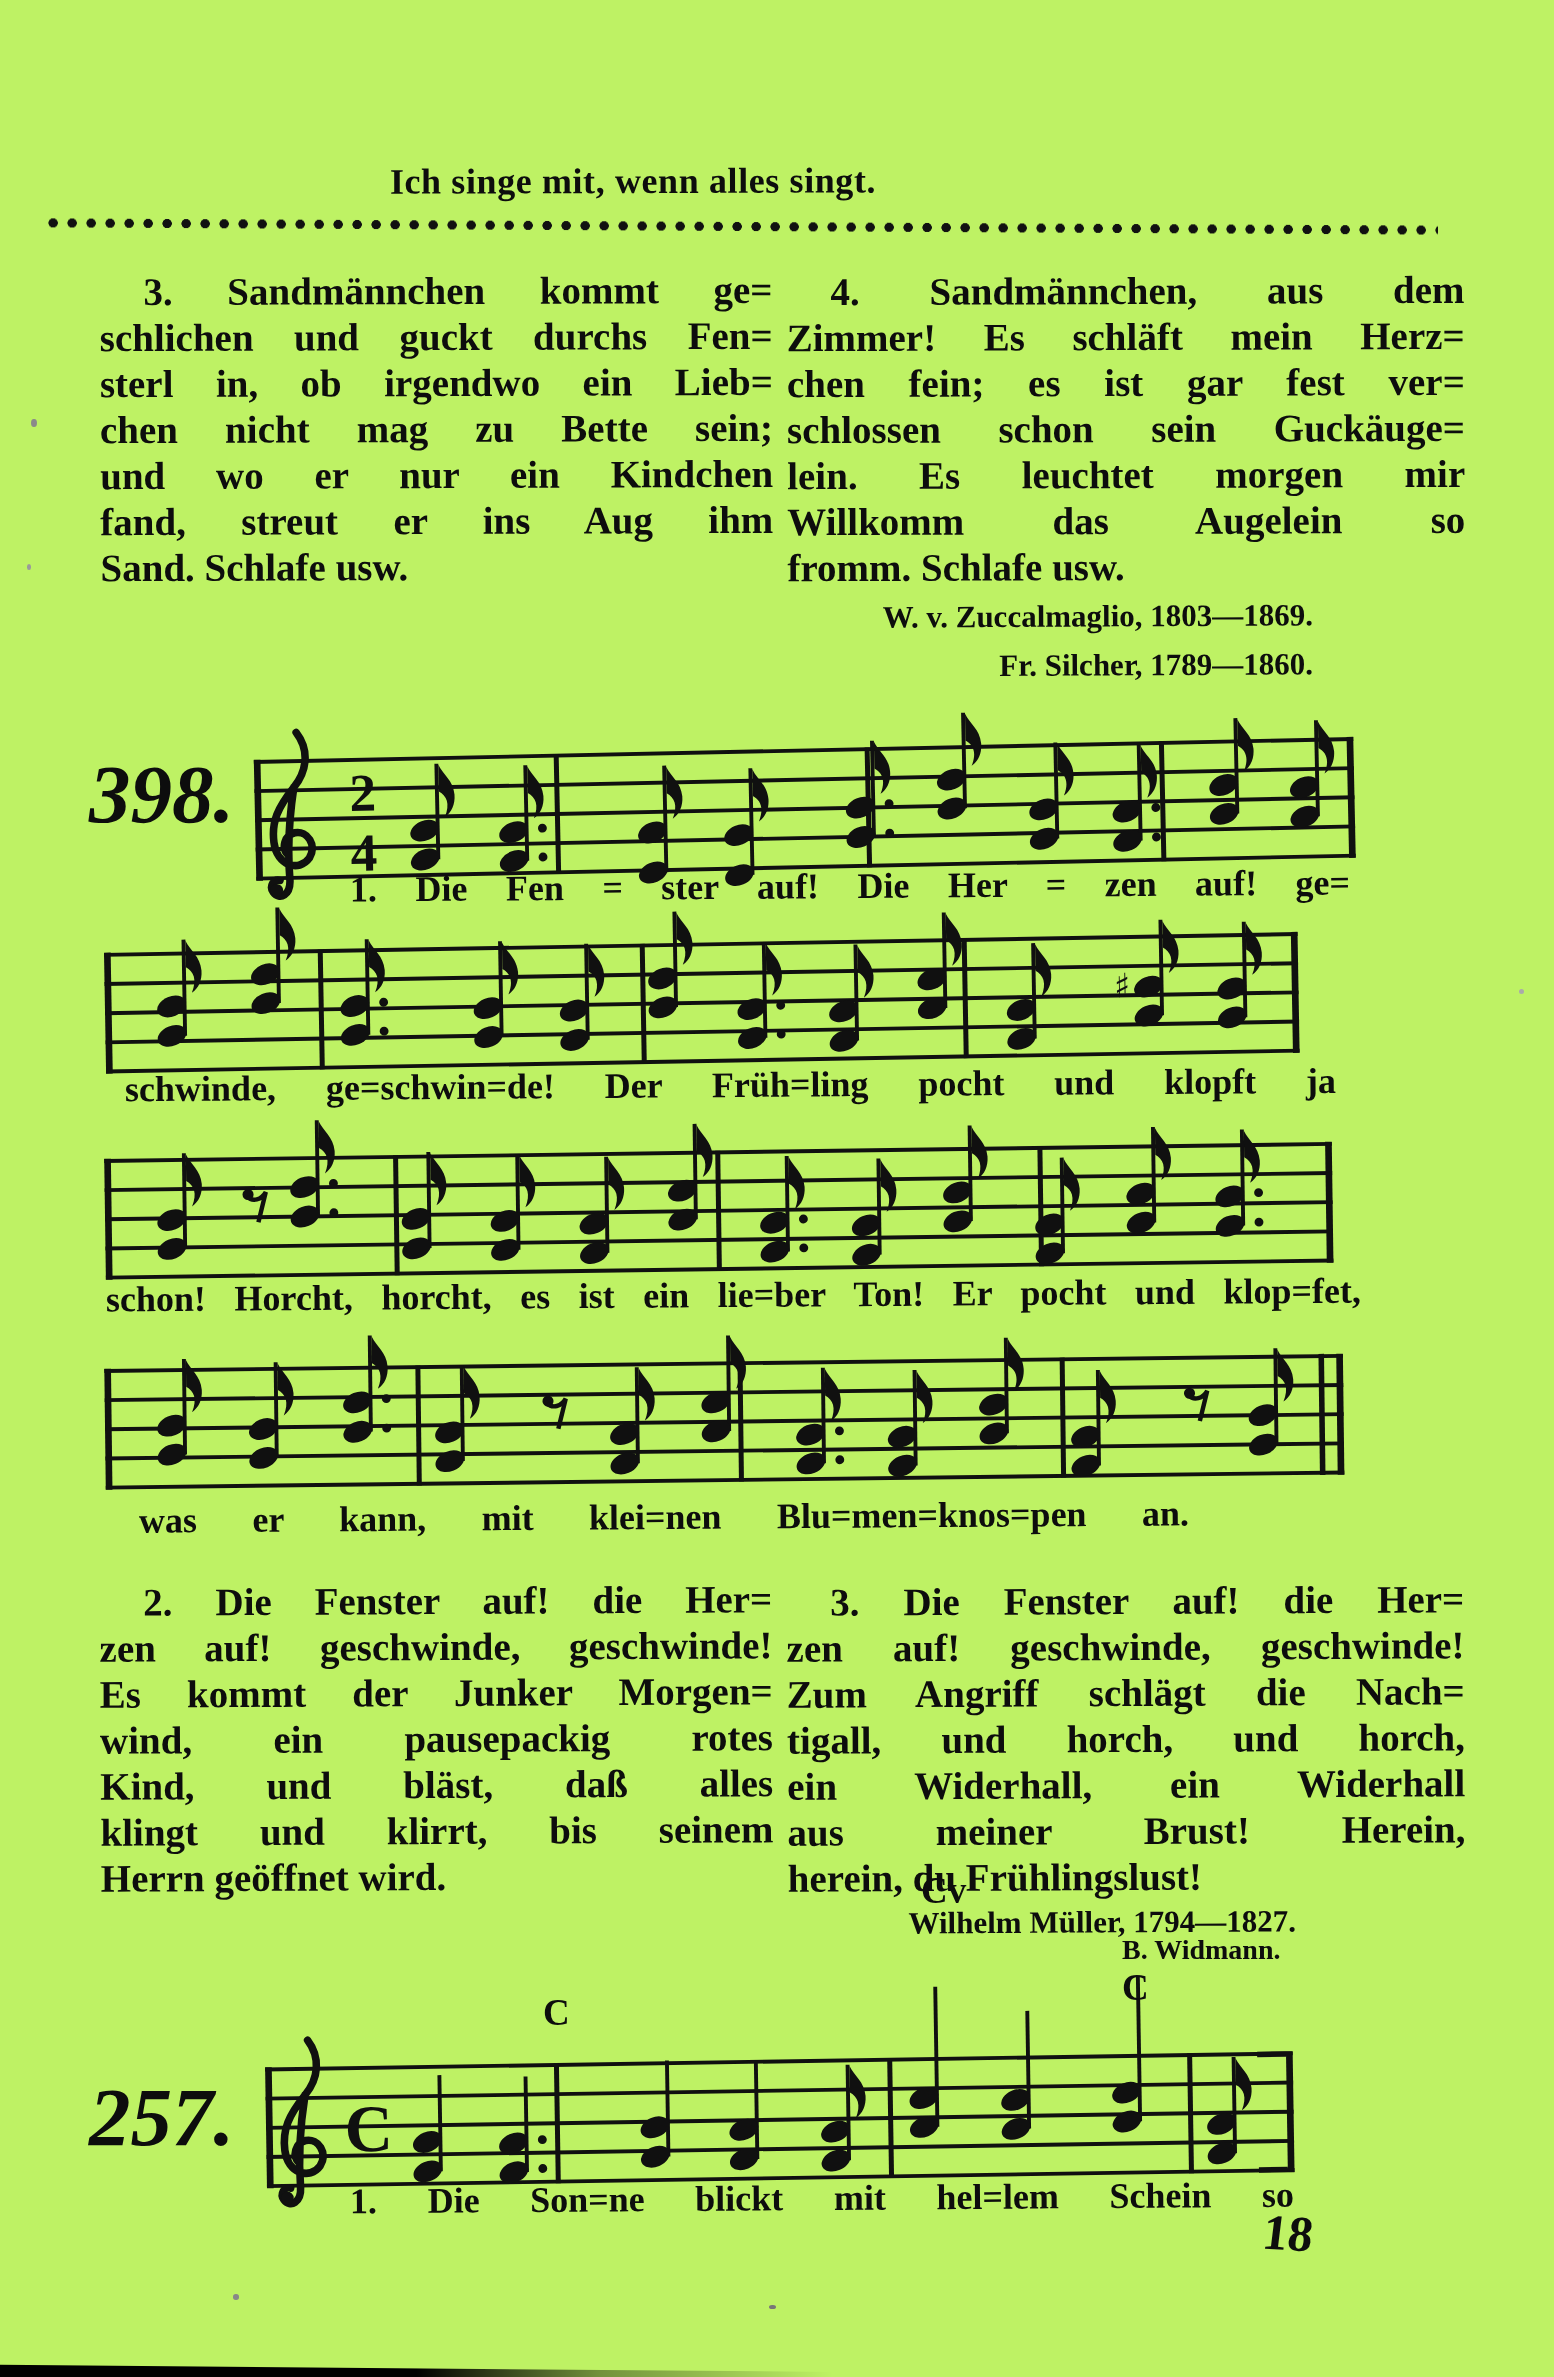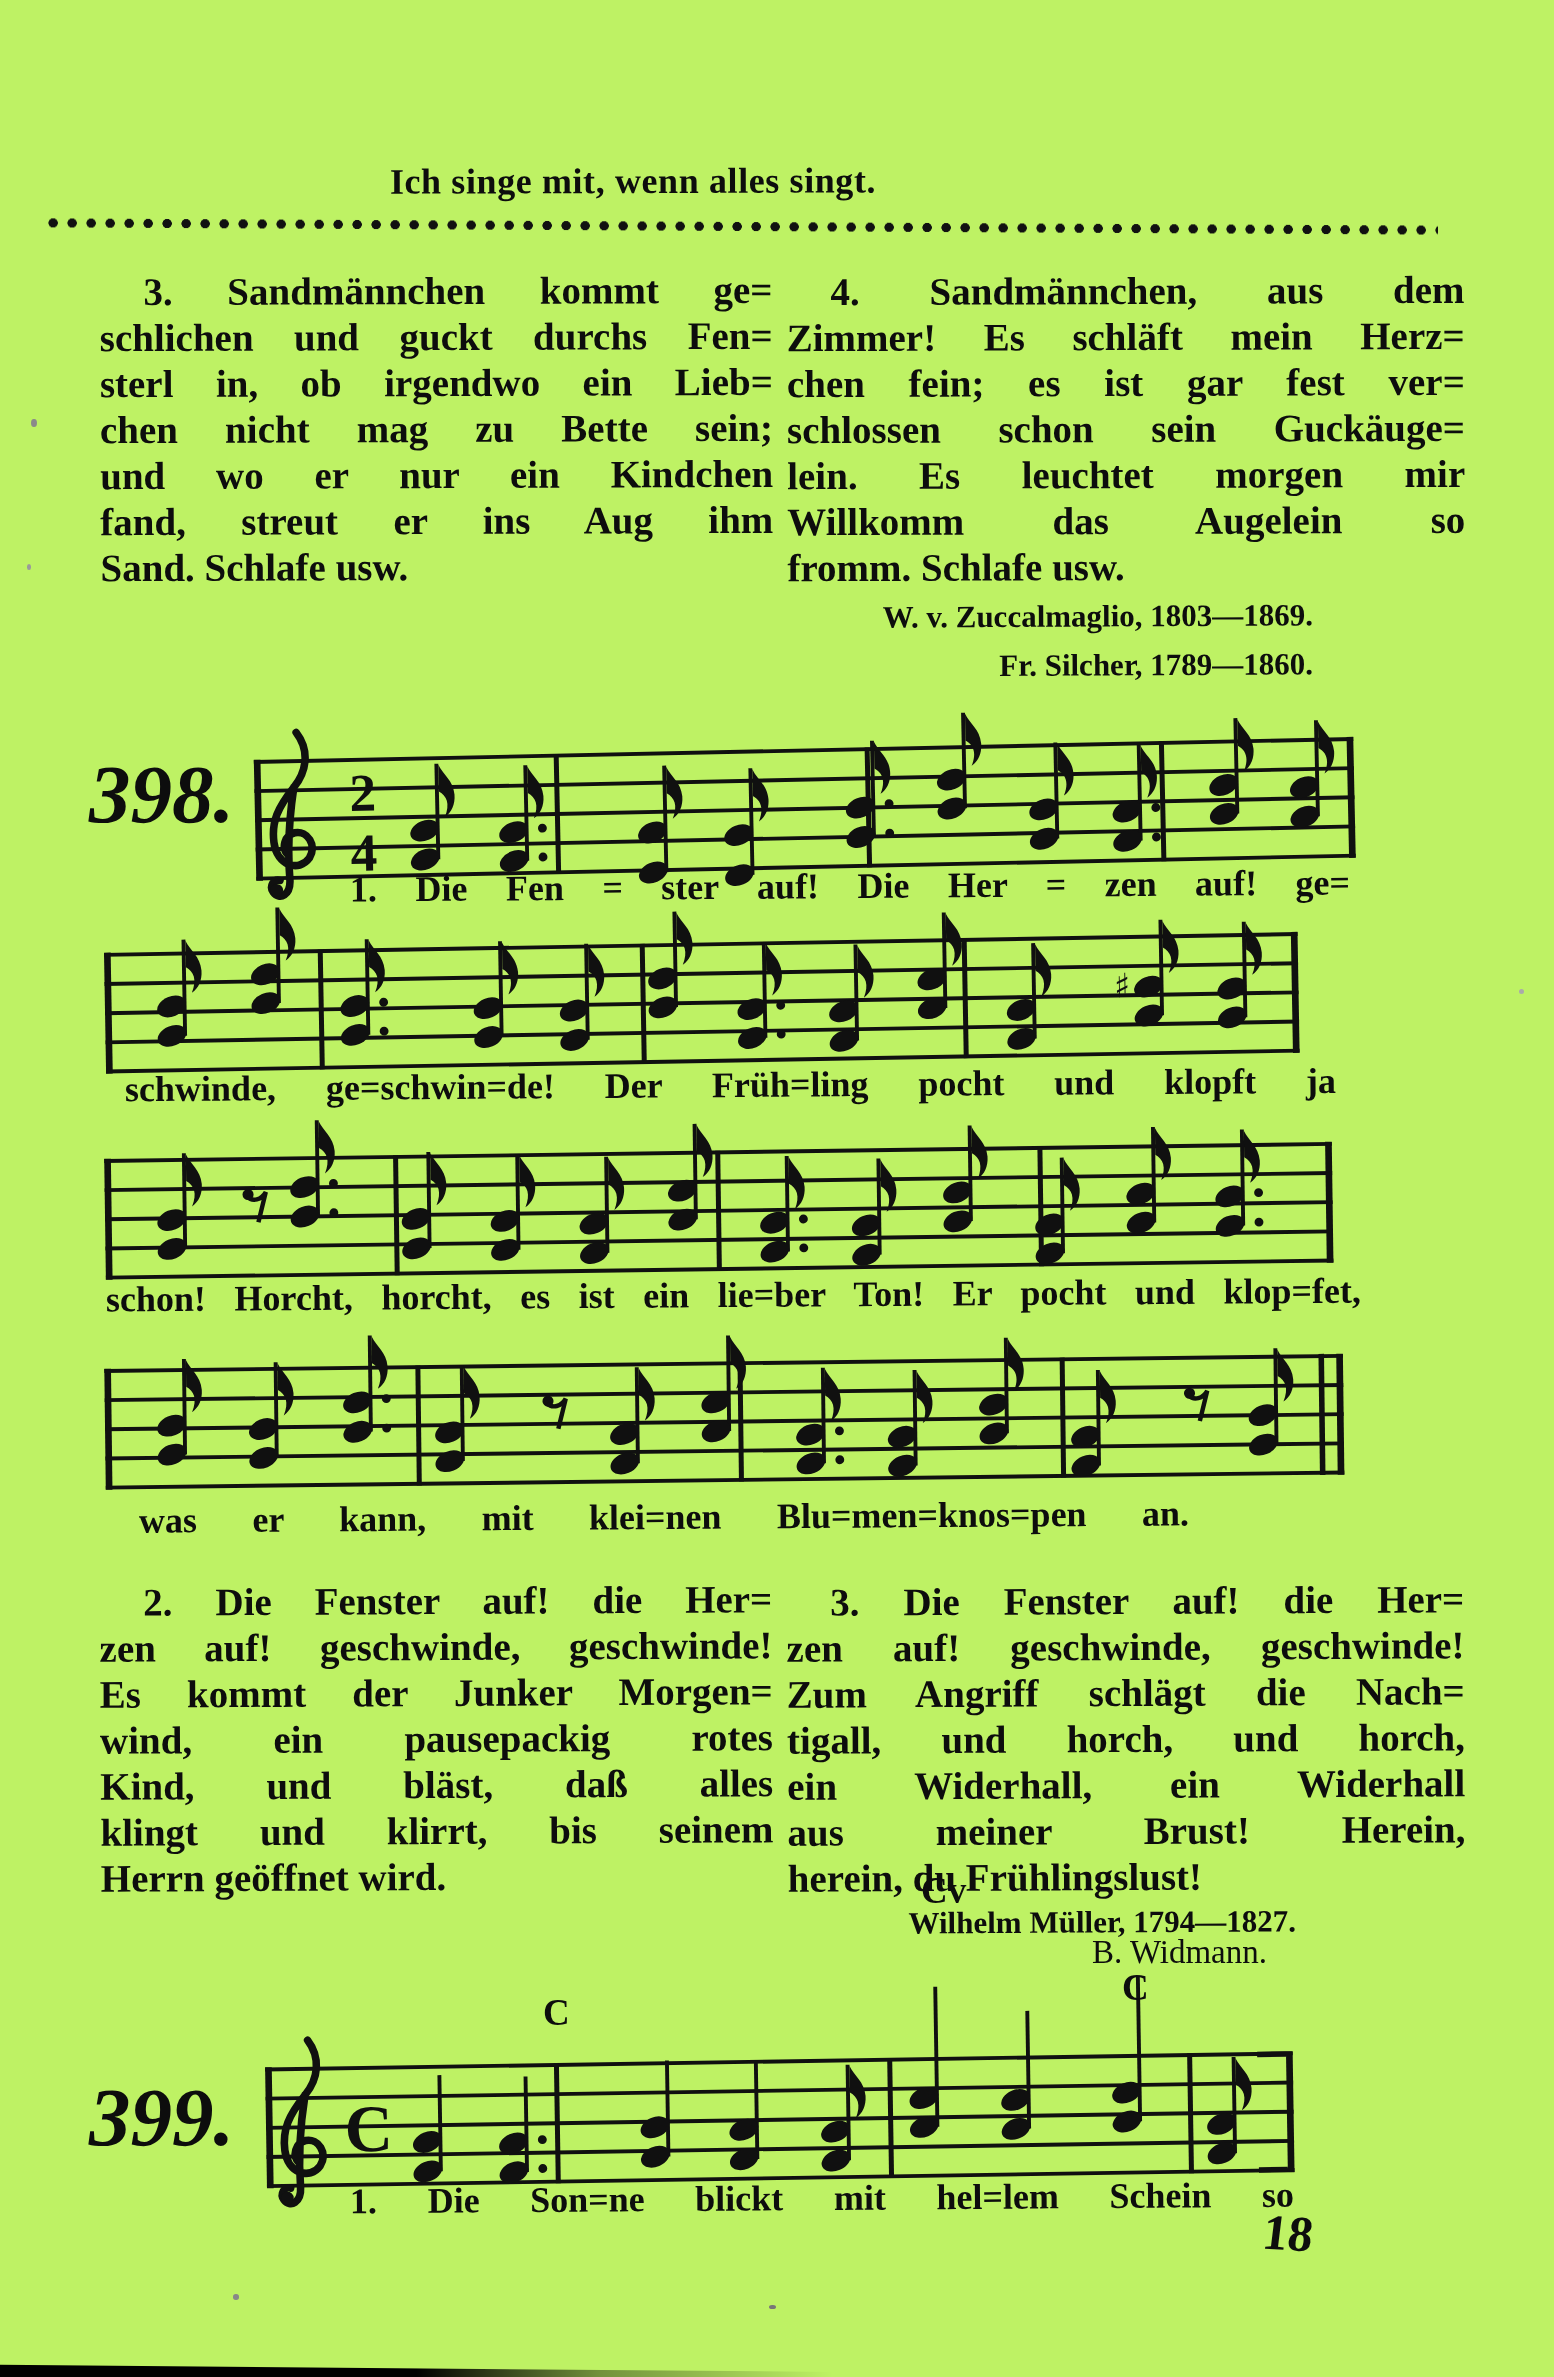--- a/index.html
+++ b/index.html
@@ -26,21 +26,21 @@
   .n398{top:753px;} .n399{top:2076px;}
   .lyric{position:absolute;font-size:36px;font-weight:bold;line-height:39px;
          text-align:justify;text-align-last:justify;transform:rotate(-0.4deg);}
   .ly1{left:350px;top:867px;width:1000px;}
   .ly2{left:125px;top:1066px;width:1211px;}
   .ly3{left:106px;top:1276px;width:1255px;}
   .ly4{left:139px;top:1498px;width:1050px;}
   .ly5{left:350px;top:2179px;width:944px;}
   .chord{position:absolute;font-size:37px;font-weight:bold;font-family:"Liberation Serif",serif;}
   .c1{left:543px;top:1991px;} .c2{left:921px;top:1869px;} .c3{left:1122px;top:1966px;}
-  .composer{position:absolute;left:1092px;top:1934px;font-size:33px;font-weight:normal;}
+  .composer{position:absolute;left:1122px;top:1934px;font-size:28px;font-weight:bold;}
   .pagenum{position:absolute;left:1263px;top:2204px;font-size:50px;font-weight:bold;
            transform:rotate(3deg) skewX(-4deg);}
   .noise-band{position:absolute;left:0;top:2358px;width:833px;height:19.4px;
        background:linear-gradient(90deg,#000 0%,#000 50%,rgba(0,0,0,.4) 72%,transparent 100%);
        clip-path:polygon(0 35%,100% 72%,100% 100%,0 100%);}
   .speck{position:absolute;border-radius:50%;}
   #music-layer{position:absolute;left:0;top:0;width:100%;height:100%;}
 </style>
 </head>
 <body>
@@ -631,21 +631,21 @@
       <div class="tline">herein, du Frühlingslust!</div>
     </div>
 
   <div class="attr a3">Wilhelm Müller, 1794—1827.</div>
 
   <div class="chord c1">C</div>
   <div class="chord c2">Cv</div>
   <div class="chord c3">C</div>
   <div class="composer">B. Widmann.</div>
 
-  <div class="songnum n399">399.</div>
+  <div class="songnum n399">257.</div>
   <div class="lyric ly5">1. Die Son=ne blickt mit hel=lem Schein so</div>
 
   <div class="pagenum">18</div>
 
   <div class="noise-band"></div>
   <div class="speck" style="left:31px;top:419px;width:5.6px;height:7.8px;background:#8a8a8a;"></div>
   <div class="speck" style="left:27px;top:564px;width:4.4px;height:5.6px;background:#9a9a9a;"></div>
   <div class="speck" style="left:1519px;top:989px;width:5px;height:5px;background:#aaaaaa;"></div>
   <div class="speck" style="left:769px;top:2305px;width:6.7px;height:4.4px;background:#777777;"></div>
   <div class="speck" style="left:233px;top:2294px;width:5.6px;height:5.6px;background:#888888;"></div>

